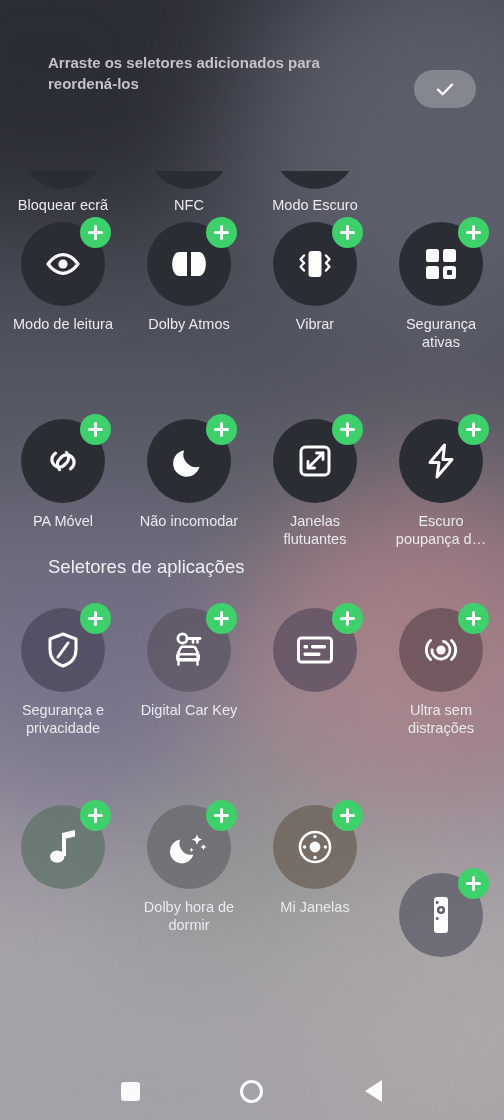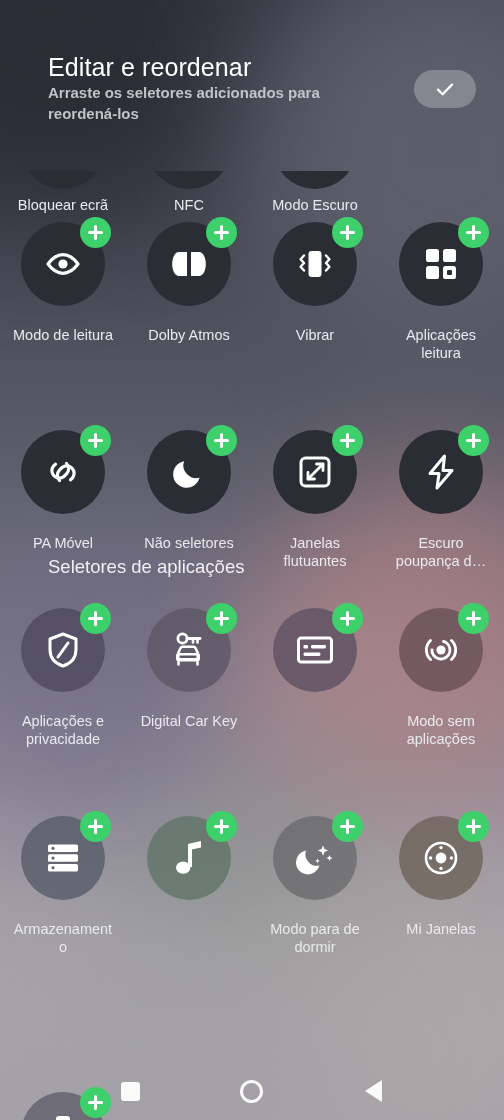--- a/index.html
+++ b/index.html
@@ -89,21 +89,21 @@
     display:flex; align-items:center; justify-content:center;
     cursor:pointer; z-index:3;
   }
   .badge::before, .badge::after {
     content:""; position:absolute; background:#ffffff; border-radius:1.5px;
   }
   .badge::before { width:15px; height:2.6px; }
   .badge::after  { width:2.6px; height:15px; }
 
   .label {
-    margin-top:20px;
+    margin-top:9px;
     width:104px;
     text-align:center;
     font-size:14.5px; line-height:18px; color:#e9eaee;
     font-weight:400;
     word-wrap:break-word;
   }
 
   
   #row-partial .cell { justify-content:flex-end; }
   .arc-wrap { position:relative; width:84px; height:18px; overflow:hidden; }
@@ -148,21 +148,20 @@
   <div class="wp-blob blob-pink2"></div>
   <div class="wp-blob blob-green"></div>
   <div class="wp-blob blob-warm"></div>
   <div class="wp-blob blob-grey-b"></div>
 </div>
 
 <div id="screen">
 
   <div class="header">
     <div class="header-texts">
-      <div class="title">Editar e reordenar</div>
       <div class="subtitle">Arraste os seletores adicionados para reordená-los</div>
     </div>
     <div class="done-btn">
       <span>
         <svg width="24" height="24" viewBox="0 0 24 24" fill="none">
           <path d="M5 12.6L9.6 17.2L19 7.6" stroke="#ffffff" stroke-width="2.3" stroke-linecap="round" stroke-linejoin="round"></path>
         </svg>
       </span>
     </div>
   </div>
@@ -244,21 +243,21 @@
               <rect x="2" y="2" width="13" height="13" rx="2.6" fill="#fff"></rect>
               <rect x="19" y="2" width="13" height="13" rx="2.6" fill="#fff"></rect>
               <rect x="2" y="19" width="13" height="13" rx="2.6" fill="#fff"></rect>
               <rect x="19" y="19" width="13" height="13" rx="2.6" fill="#fff"></rect>
               <rect x="23" y="23" width="5" height="5" rx="1" fill="#2b2d35"></rect>
             </svg>
           </span>
         </div>
         <div class="badge"></div>
       </div>
-      <div class="label">Aplicações leitura</div>
+      <div class="label">Segurança ativas</div>
     </div>
 
     <div class="cell" style="margin-top:68px">
       <div class="tile-wrap">
         <div class="tile" style="background:#2b2d35">
           <span>
             <svg width="40" height="40" viewBox="0 0 40 40" fill="none">
               <path d="M23.5 11.5a7.4 7.4 0 0 1 0 10.4l-2.6 2.6a7.4 7.4 0 0 1-10.4-10.4l2-2" stroke="#fff" stroke-width="3.2" stroke-linecap="round" fill="none"></path>
               <path d="M16.5 28.5a7.4 7.4 0 0 1 0-10.4l2.6-2.6a7.4 7.4 0 0 1 10.4 10.4l-2 2" stroke="#fff" stroke-width="3.2" stroke-linecap="round" fill="none"></path>
             </svg>
@@ -273,21 +272,21 @@
       <div class="tile-wrap">
         <div class="tile" style="background:#2b2d35">
           <span>
             <svg width="36" height="36" viewBox="0 0 36 36" fill="none">
               <path d="M28.5 23.8A13 13 0 0 1 13 7.2a13.4 13.4 0 1 0 15.5 16.6z" fill="#fff"></path>
             </svg>
           </span>
         </div>
         <div class="badge"></div>
       </div>
-      <div class="label">Não seletores</div>
+      <div class="label">Não incomodar</div>
     </div>
 
     <div class="cell" style="margin-top:68px">
       <div class="tile-wrap">
         <div class="tile" style="background:#2b2d35">
           <span>
             <svg width="34" height="34" viewBox="0 0 34 34" fill="none">
               <rect x="3" y="3" width="28" height="28" rx="4.5" stroke="#fff" stroke-width="3" fill="none"></rect>
               <path d="M25 9 10 24" stroke="#fff" stroke-width="2.8" stroke-linecap="round"></path>
               <path d="M25 9v6.5M25 9h-6.5" stroke="#fff" stroke-width="2.8" stroke-linecap="round"></path>
@@ -324,21 +323,21 @@
         <div class="tile" style="background:rgba(78,73,92,.80)">
           <span>
             <svg width="34" height="38" viewBox="0 0 34 38" fill="none">
               <path d="M17 3 4 8v10.5C4 27 9.6 32.6 17 35c7.4-2.4 13-8 13-16.5V8L17 3z" stroke="#fff" stroke-width="3" stroke-linejoin="round" fill="none"></path>
               <path d="M22 12l-10 14" stroke="#fff" stroke-width="3" stroke-linecap="round"></path>
             </svg>
           </span>
         </div>
         <div class="badge"></div>
       </div>
-      <div class="label">Aplicações e privacidade</div>
+      <div class="label">Segurança e privacidade</div>
     </div>
 
     <div class="cell">
       <div class="tile-wrap">
         <div class="tile" style="background:rgba(92,86,100,.80)">
           <span>
             <svg width="38" height="38" viewBox="0 0 38 38" fill="none">
               <circle cx="12.5" cy="7.5" r="4.6" stroke="#fff" stroke-width="2.8" fill="none"></circle>
               <path d="M17 7.5h13" stroke="#fff" stroke-width="2.8" stroke-linecap="round"></path>
               <path d="M23 7.5v4M27.5 7.5v4" stroke="#fff" stroke-width="2.6" stroke-linecap="round"></path>
@@ -377,41 +376,23 @@
             <svg width="40" height="34" viewBox="0 0 40 34" fill="none">
               <circle cx="20" cy="17" r="4.6" fill="#fff"></circle>
               <circle cx="20" cy="17" r="9" stroke="#fff" stroke-width="2.8" fill="none" stroke-dasharray="38 14" transform="rotate(-55 20 17)"></circle>
               <path d="M9.5 7.5a13 13 0 0 0 0 19" stroke="#fff" stroke-width="2.9" stroke-linecap="round" fill="none"></path>
               <path d="M30.5 7.5a13 13 0 0 1 0 19" stroke="#fff" stroke-width="2.9" stroke-linecap="round" fill="none"></path>
             </svg>
           </span>
         </div>
         <div class="badge"></div>
       </div>
-      <div class="label">Modo sem aplicações</div>
-    </div>
-
-    <div class="cell" style="margin-top:68px">
-      <div class="tile-wrap">
-        <div class="tile" style="background:rgba(88,92,104,.80)">
-          <span>
-            <svg width="34" height="32" viewBox="0 0 34 32" fill="none">
-              <rect x="2" y="2.5" width="30" height="7.6" rx="1.6" fill="#fff"></rect>
-              <rect x="2" y="12.2" width="30" height="7.6" rx="1.6" fill="#fff"></rect>
-              <rect x="2" y="21.9" width="30" height="7.6" rx="1.6" fill="#fff"></rect>
-              <circle cx="7" cy="6.3" r="1.5" fill="#585c68"></circle>
-              <circle cx="7" cy="16" r="1.5" fill="#585c68"></circle>
-              <circle cx="7" cy="25.7" r="1.5" fill="#585c68"></circle>
-            </svg>
-          </span>
-        </div>
-        <div class="badge"></div>
-      </div>
-      <div class="label">Armazenamento</div>
-    </div>
+      <div class="label">Ultra sem distrações</div>
+    </div>
+
 
     <div class="cell" style="margin-top:68px">
       <div class="tile-wrap">
         <div class="tile" style="background:rgba(96,116,104,.80)">
           <span>
             <svg width="30" height="38" viewBox="0 0 30 38" fill="none">
               <path d="M14 28V5l13-3v6.5l-9 2.1V28" fill="#fff"></path>
               <ellipse cx="9.2" cy="28.6" rx="7.2" ry="6.2" fill="#fff"></ellipse>
             </svg>
           </span>
@@ -427,21 +408,21 @@
             <svg width="40" height="38" viewBox="0 0 40 38" fill="none">
               <path d="M24.5 26.5A11.6 11.6 0 0 1 11 11.6a12 12 0 1 0 13.5 14.9z" fill="#fff"></path>
               <path d="M28 6.5l1.5 3.6 3.6 1.5-3.6 1.5L28 16.7l-1.5-3.6-3.6-1.5 3.6-1.5L28 6.5z" fill="#fff"></path>
               <path d="M34.5 16l.9 2.1 2.1.9-2.1.9-.9 2.1-.9-2.1-2.1-.9 2.1-.9.9-2.1z" fill="#fff"></path>
               <path d="M22.5 19.5l.7 1.7 1.7.7-1.7.7-.7 1.7-.7-1.7-1.7-.7 1.7-.7.7-1.7z" fill="#fff"></path>
             </svg>
           </span>
         </div>
         <div class="badge"></div>
       </div>
-      <div class="label">Modo para de dormir</div>
+      <div class="label">Dolby hora de dormir</div>
     </div>
 
     <div class="cell" style="margin-top:68px">
       <div class="tile-wrap">
         <div class="tile" style="background:rgba(110,100,92,.82)">
           <span>
             <svg width="38" height="38" viewBox="0 0 38 38" fill="none">
               <circle cx="19" cy="19" r="15" stroke="#fff" stroke-width="2.6" fill="none"></circle>
               <circle cx="19" cy="19" r="5.4" fill="#fff"></circle>
               <circle cx="19" cy="8.6" r="1.7" fill="#fff"></circle>

